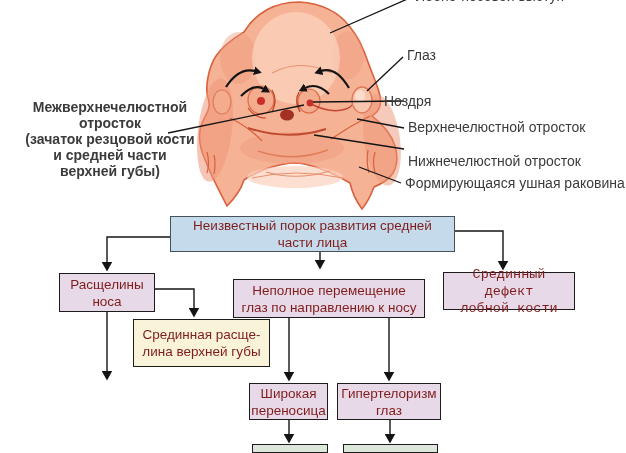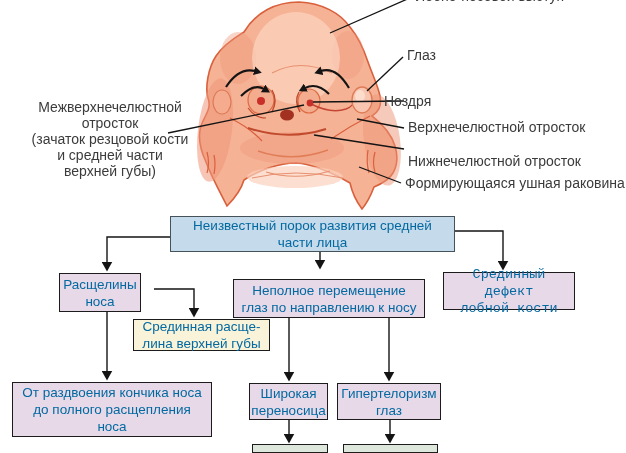--- a/index.html
+++ b/index.html
@@ -5,40 +5,40 @@
   html,body{margin:0;padding:0;background:#fff;}
   #stage{
     position:relative;width:626px;height:453px;background:#ffffff;overflow:hidden;
     font-family:"Liberation Sans", sans-serif;color:#373737;
   }
   #diagram-canvas{position:absolute;left:0;top:0;z-index:0;}
   .lbl{
     position:absolute;z-index:2;font-size:14px;line-height:16px;color:#3b3b3b;
     white-space:pre-line;
   }
-  .lbl-left{left:4px;top:99px;width:212px;text-align:center;}
+  .lbl-left{left:4px;top:99px;width:212px;text-align:center;font-weight:bold;}
   .rl0{left:407px;top:47px;}
   .rl1{left:384px;top:93px;}
   .rl2{left:408px;top:119px;}
   .rl3{left:408px;top:153px;text-align:center;}
   .rl4{left:405px;top:175px;text-align:center;}
   .top-crop{position:absolute;left:416px;top:0;width:170px;height:4px;overflow:hidden;z-index:2;}
   .top-crop span{display:block;margin-top:-12px;font-size:14px;color:#3b3b3b;}
   .node{
     position:absolute;z-index:2;box-sizing:border-box;
     background:#e7d9e8;border:1.4px solid #1c1c1c;
     display:flex;align-items:center;justify-content:center;
-    text-align:center;font-size:13.5px;line-height:17px;color:#0369a1;
+    text-align:center;font-size:13.5px;line-height:17px;color:#7f1d1d;
     white-space:pre-line;padding:1px 4px;
   }
   .n-root{left:170px;top:216px;width:285px;height:36px;background:#c5daea;border:1.6px solid #46525a;}
-  .n-cleft{left:59px;top:273px;width:82px;height:39px;}
+  .n-cleft{left:59px;top:273px;width:96px;height:39px;}
   .n-incomp{left:233px;top:272px;width:192px;height:39px;margin-top:7px;}
   .n-median{left:443px;top:272px;width:132px;height:38px;font-family:Liberation Mono, monospace;}
-  .n-lip{left:133px;top:319px;width:137px;height:32px;background:#f9f3d9;}
+  .n-lip{left:133px;top:319px;width:137px;height:48px;background:#f9f3d9;}
   .n-range{left:12px;top:382px;width:200px;height:55px;}
   .n-bridge{left:249px;top:383px;width:79px;height:37px;}
   .n-hyper{left:337px;top:383px;width:104px;height:37px;}
   .n-cut1{left:252px;top:444px;width:76px;height:9px;background:#dde7dc;}
   .n-cut2{left:343px;top:444px;width:95px;height:9px;background:#dde7dc;}
 </style>
 </head>
 <body>
 
 <div id="stage">
@@ -160,22 +160,20 @@
   <div class="node n-root">Неизвестный порок развития средней
 части лица</div>
   <div class="node n-cleft">Расщелины
 носа</div>
   <div class="node n-incomp">Неполное перемещение
 глаз по направлению к носу</div>
   <div class="node n-median">Срединный дефект
 лобной кости</div>
   <div class="node n-lip">Срединная расще-
 лина верхней губы</div>
-  <div class="node n-range">От раздвоения кончика носа
-до полного расщепления носа</div>
   <div class="node n-bridge">Широкая
 переносица</div>
   <div class="node n-hyper">Гипертелоризм
 глаз</div>
   <div class="node n-cut1"></div>
   <div class="node n-cut2"></div>
 
 </div>
 
 </body></html>

